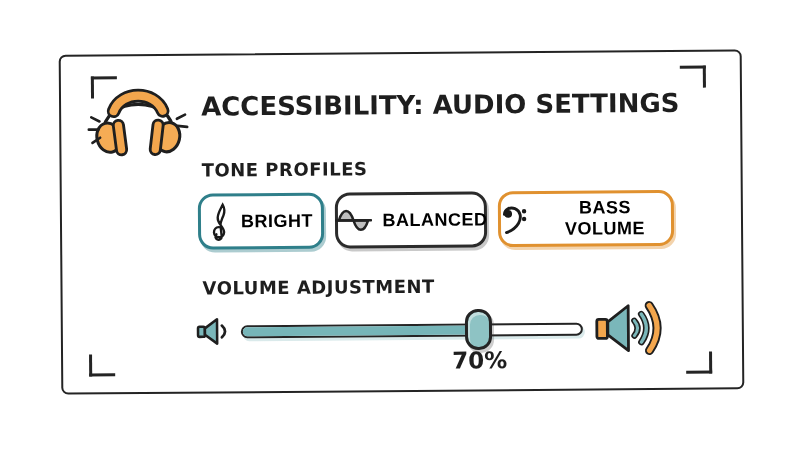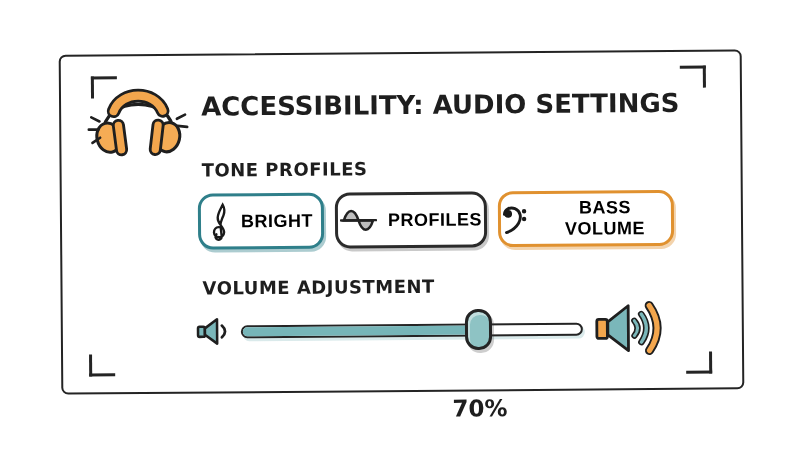--- a/index.html
+++ b/index.html
@@ -65,21 +65,21 @@
   .handle {
     position:absolute; top:50%; left:70%; width:27px; height:41px;
     transform:translate(-55%,-50%);
     background:#8ec3c4; border:3px solid #242424; border-radius:13px;
     box-shadow:2px 3px 0 rgba(60,60,60,0.25),
                inset 2px 3px 0 rgba(255,255,255,0.45);
     cursor:grab;
   }
   .vol-value {
     position:absolute; left:70%; top:22px; transform:translateX(-50%);
-    font-size:23px; font-weight:700; white-space:nowrap;margin-top:48px;
+    font-size:23px; font-weight:700; white-space:nowrap;
   }
 </style>
 </head>
 <body>
 
 <div class="stage">
   <div class="card">
 
     <div class="corner tl"></div>
     <div class="corner tr"></div>
@@ -118,21 +118,21 @@
         <span>BRIGHT</span>
       </button>
 
       <button class="btn btn-balanced" style="border-color: rgb(43, 43, 43);">
         <span class="icon">
           <svg width="37" height="26" viewBox="0 0 38 26">
             <path d="M4 13 C8 0 15 0 19 13 C23 26 30 26 34 13 Z" fill="#a9a9a9" fill-opacity="0.75" stroke="#222" stroke-width="2.6" stroke-linecap="round"></path>
             <line x1="1" y1="13" x2="37" y2="13" stroke="#222" stroke-width="2.4" stroke-linecap="round"></line>
           </svg>
         </span>
-        <span>PROFILES</span>
+        <span>BALANCED</span>
       </button>
 
       <button class="btn btn-bass" style="border-color: rgb(224, 145, 47);">
         <span class="icon">
           <svg width="27" height="31" viewBox="0 0 28 32">
             <circle cx="7.5" cy="10" r="4" fill="#1a1a1a"></circle>
             <path d="M3.6 10.5 C4 5 9.5 2.6 14.6 4.6 C20.4 6.9 21.6 14 18.2 19.8 C15.4 24.5 10.2 27.8 5.6 29.4" fill="none" stroke="#1a1a1a" stroke-width="3" stroke-linecap="round"></path>
             <circle cx="24" cy="7.5" r="2.3" fill="#1a1a1a"></circle>
             <circle cx="24" cy="15.5" r="2.3" fill="#1a1a1a"></circle>
           </svg>

